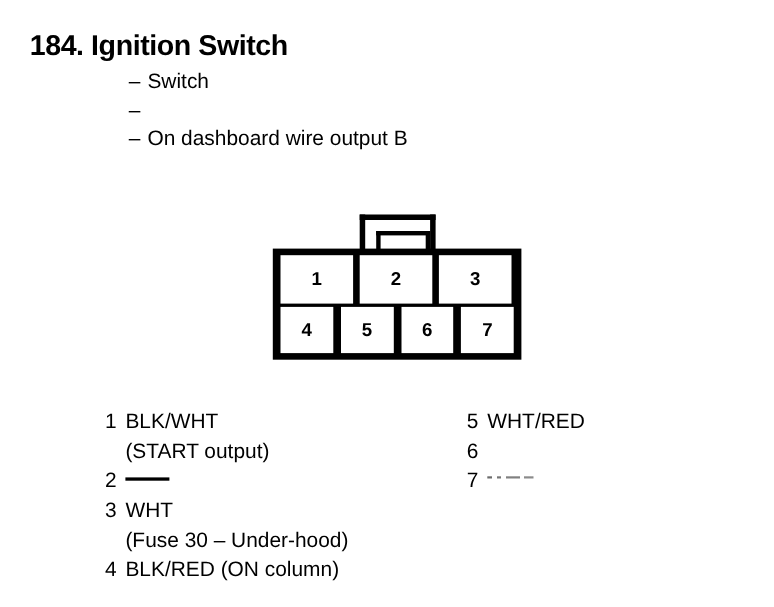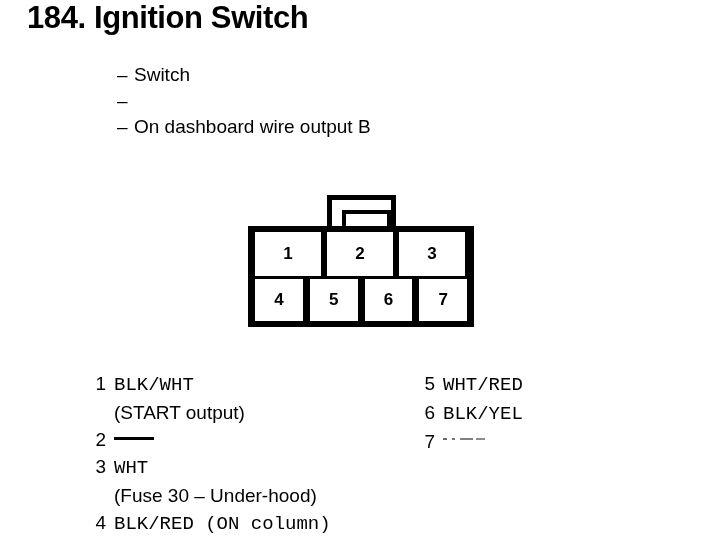--- a/index.html
+++ b/index.html
@@ -14,22 +14,22 @@
     overflow: hidden;
     font-family: "Liberation Sans", sans-serif;
     color: #000000;
     -webkit-font-smoothing: none;
   }
 
   
   #page-title {
     position: absolute;
     left: 27px;
-    top: 2px;
-    font-size: 31px;
+    top: 28px;
+    font-size: 26px;
     font-weight: bold;
     letter-spacing: -0.4px;
     white-space: nowrap;
     line-height: 1.05;
   }
   #attribute-list {
     position: absolute;
     left: 117px;
     top: 62px;
     font-size: 19px;
@@ -150,21 +150,21 @@
     display: flex;
     align-items: baseline;
     white-space: nowrap;
   }
   .pin-number {
     flex: 0 0 26px;
     text-align: right;
     padding-right: 8px;
     font-weight: normal;
   }
-  .pin-value { white-space: nowrap; font-family: Liberation Mono, monospace; }
+  .pin-value { white-space: nowrap; }
   .pin-detail {
     padding-left: 34px;
     white-space: nowrap;
   }
   
   .pin-empty-dash {
     display: inline-block;
     width: 40px;
     border-top: 3px solid #000;
     transform: translateY(-6px);
@@ -274,21 +274,20 @@
     <div class="legend-entry">
       <div class="legend-line">
         <span class="pin-number">5</span>
         <span class="pin-value">WHT/RED</span>
       </div>
     </div>
 
     <div class="legend-entry">
       <div class="legend-line">
         <span class="pin-number">6</span>
-        <span class="pin-value">BLK/YEL</span>
       </div>
     </div>
 
     <div class="legend-entry">
       <div class="legend-line">
         <span class="pin-number">7</span>
         <span class="pin-empty-dash-faint"></span>
       </div>
     </div>
 

